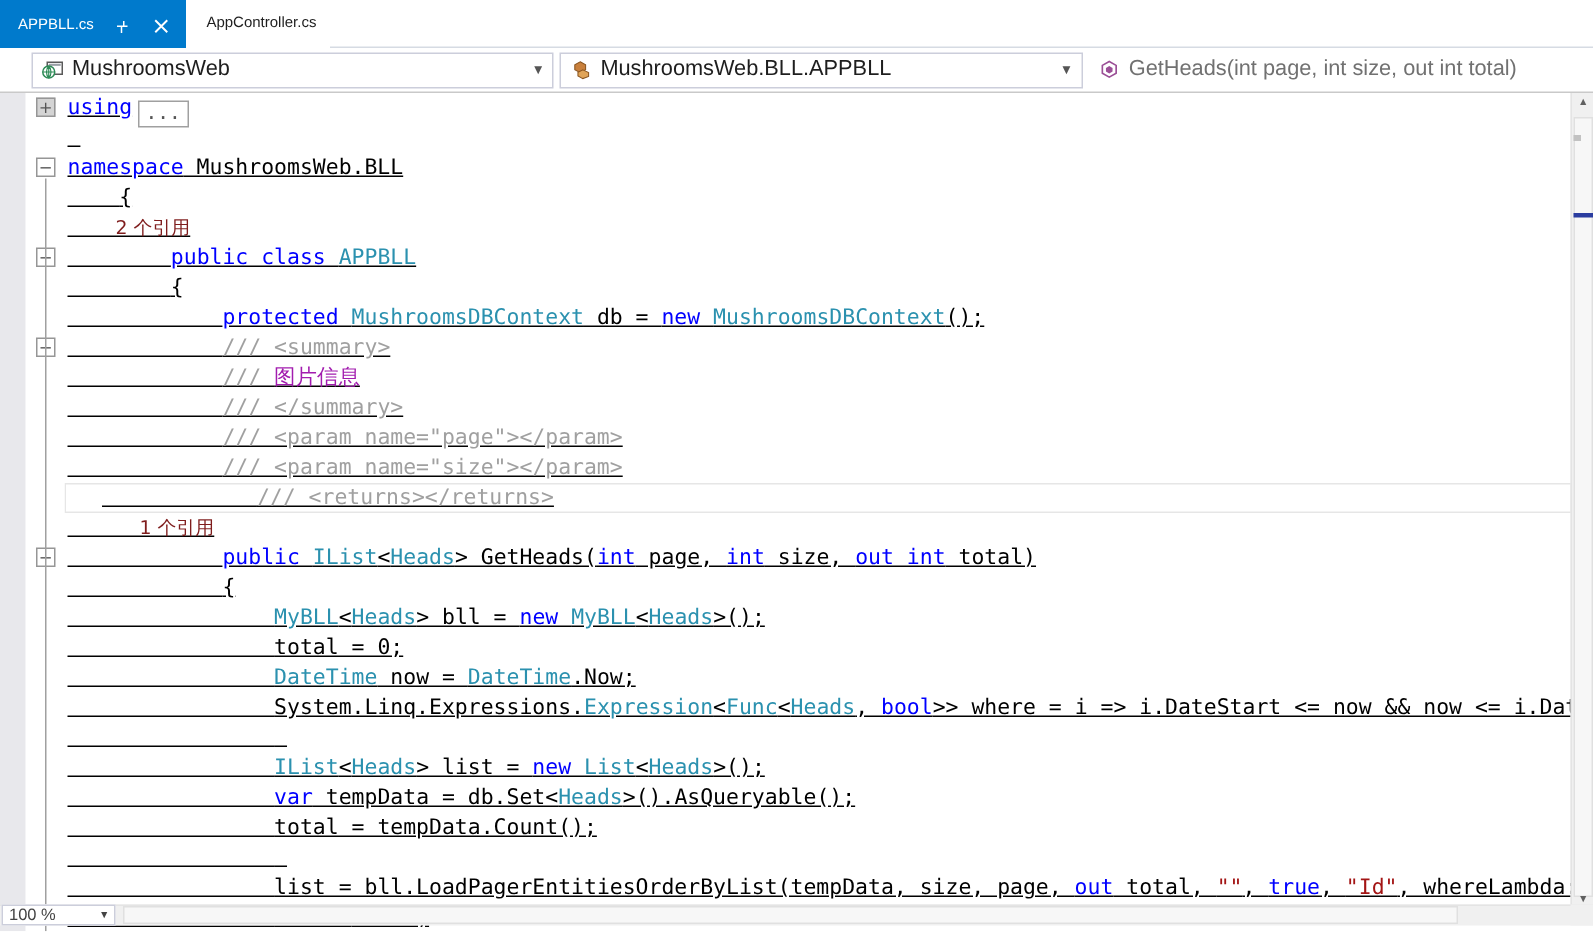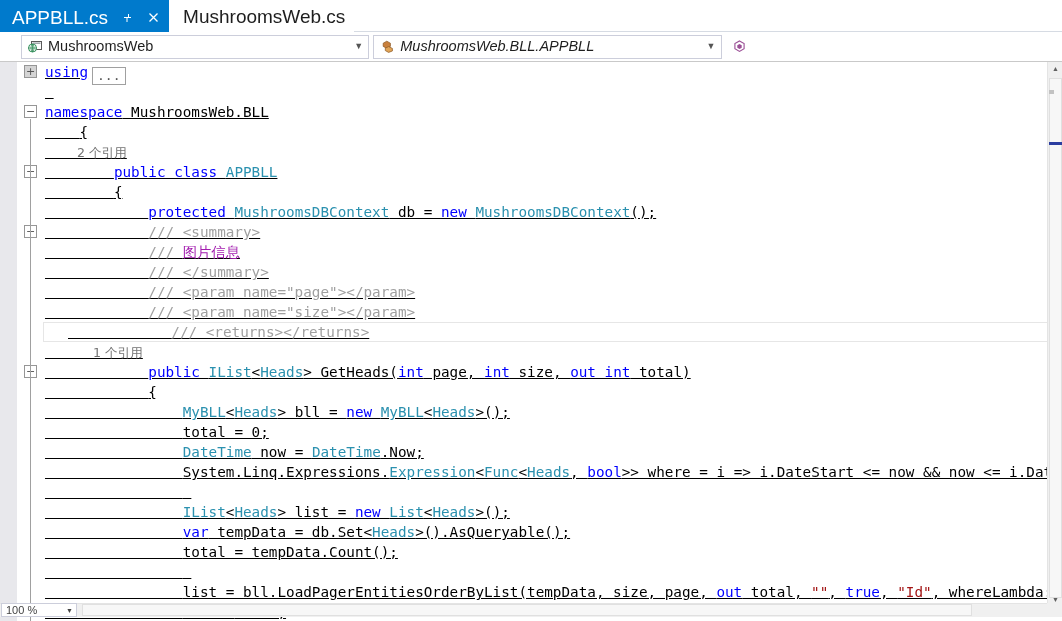--- a/index.html
+++ b/index.html
@@ -25,21 +25,21 @@
     width: 1062px; height: 32px;
     background: #ffffff;
     border-bottom: 1px solid #d6dbe3;
     display: flex;
     align-items: stretch;
   }
   .tab {
     display: flex;
     align-items: center;
     padding: 0 9px 0 12px;
-    font-size: 19px;
+    font-size: 10px;
     height: 32px;
     white-space: nowrap;
     user-select: none;
   }
   .tab.active {
     background: #007acc;
     color: #ffffff;
     border-top: 2px solid #007acc;
   }
   .tab.inactive {
@@ -73,21 +73,21 @@
     margin: 0 2px;
     border: 1px solid #cccedb;
     background: #ffffff;
     display: flex;
     align-items: center;
     position: relative;
     font-size: 14.5px;
     color: #1e1e1e;
   }
   .navcombo.c1 { width: 355px; margin-left: 21px; }
-  .navcombo.c2 { width: 355px; font-style: italic; }
+  .navcombo.c2 { width: 355px; }
   .navcombo.c3 { width: 341px; border-color: transparent; color: #717171; }
   .nav-icon {
     width: 16px; height: 16px;
     margin: 0 5px 0 5px;
     flex: none;
     display: inline-flex;
     align-items: center;
     justify-content: center;
   }
   .nav-text {
@@ -162,21 +162,21 @@
     pointer-events: none;
   }
 
   
   .kw      { color: #0000ff; }
   .typ     { color: #2b91af; }
   .cmt     { color: #a0a0a0; }
   .cmtzh   { color: #a21caf; }
   .str     { color: #a31515; }
   .plain   { color: #000000; }
-  .codelens{ color: #737373; font-size: 12.6px; font-family: "DejaVu Sans", sans-serif; }
+  .codelens{ color: #7f1d1d; font-size: 12.6px; font-family: "DejaVu Sans", sans-serif; }
 
   
   .outbox {
     position: absolute;
     left: 24px;
     width: 13px; height: 13px;
     border: 1px solid #969696;
     background: #ffffff;
     font-family: "DejaVu Sans", sans-serif;
     font-size: 11px;
@@ -296,21 +296,21 @@
           <path d="M3 6 h4 v-3 h1 v3 h2 v1 h-3.5 v4 h-1 v-4 H3 z" fill="#ffffff"></path>
         </svg>
       </span>
       <span class="tab-ico">
         <svg width="13" height="13" viewBox="0 0 13 13">
           <path d="M2.5 2.5 L10.5 10.5 M10.5 2.5 L2.5 10.5" stroke="#ffffff" stroke-width="1.3" fill="none"></path>
         </svg>
       </span>
     </div>
     <div class="tab inactive">
-      <span class="tab-label">MushroomsWeb.cs</span>
+      <span class="tab-label">AppController.cs</span>
     </div>
   </div>
 
   <div class="navbar">
 
     <div class="navcombo c1">
       <span class="nav-icon">
         <svg width="15" height="15" viewBox="0 0 15 15">
           <rect x="3.5" y="2.5" width="10" height="8" fill="#ffffff" stroke="#5a5a5a" stroke-width="1"></rect>
           <rect x="4.5" y="3.5" width="8" height="1.4" fill="#9aa0a6"></rect>
@@ -333,20 +333,21 @@
       <span class="nav-arrow">▼</span>
     </div>
 
     <div class="navcombo c3">
       <span class="nav-icon">
         <svg width="15" height="15" viewBox="0 0 15 15">
           <path d="M7.5 2 l4.6 2.6 v5.2 L7.5 12.4 L2.9 9.8 V4.6 z" fill="#ffffff" stroke="#9b4f96" stroke-width="1.1"></path>
           <path d="M7.5 5 l2.2 1.3 v2.4 L7.5 10 L5.3 8.7 V6.3 z" fill="#9b4f96"></path>
         </svg>
       </span>
+      <span class="nav-text">GetHeads(int page, int size, out int total)</span>
       <span class="nav-arrow"></span>
     </div>
   </div>
 
   <div class="editor">
     <div class="margin-left"></div>
     <div class="margin-outline"></div>
     <div class="codearea" id="codearea"><div class="line"><span class="kw">using</span><span class="dots">...</span></div><div class="line">&nbsp;</div><div class="line"><span class="kw">namespace</span><span class="plain"> MushroomsWeb.BLL</span></div><div class="line"><span class="plain">    </span><span class="plain">{</span></div><div class="line"><span class="codelens">        2 个引用</span></div><div class="line"><span class="plain">        </span><span class="kw">public class </span><span class="typ">APPBLL</span></div><div class="line"><span class="plain">        </span><span class="plain">{</span></div><div class="line"><span class="plain">            </span><span class="kw">protected </span><span class="typ">MushroomsDBContext</span><span class="plain"> db = </span><span class="kw">new </span><span class="typ">MushroomsDBContext</span><span class="plain">();</span></div><div class="line"><span class="plain">            </span><span class="cmt">/// &lt;summary&gt;</span></div><div class="line"><span class="plain">            </span><span class="cmt">/// </span><span class="cmtzh">图片信息</span></div><div class="line"><span class="plain">            </span><span class="cmt">/// &lt;/summary&gt;</span></div><div class="line"><span class="plain">            </span><span class="cmt">/// &lt;param name="page"&gt;&lt;/param&gt;</span></div><div class="line"><span class="plain">            </span><span class="cmt">/// &lt;param name="size"&gt;&lt;/param&gt;</span></div><div class="line current"><span class="plain">            </span><span class="cmt">/// &lt;returns&gt;&lt;/returns&gt;</span></div><div class="cur-hl" style="top: 260px; left: 0px; width: 1005px;"></div><div class="line"><span class="codelens">            1 个引用</span></div><div class="line"><span class="plain">            </span><span class="kw">public </span><span class="typ">IList</span><span class="plain">&lt;</span><span class="typ">Heads</span><span class="plain">&gt; GetHeads(</span><span class="kw">int</span><span class="plain"> page, </span><span class="kw">int</span><span class="plain"> size, </span><span class="kw">out int</span><span class="plain"> total)</span></div><div class="line"><span class="plain">            </span><span class="plain">{</span></div><div class="line"><span class="plain">                </span><span class="typ">MyBLL</span><span class="plain">&lt;</span><span class="typ">Heads</span><span class="plain">&gt; bll = </span><span class="kw">new </span><span class="typ">MyBLL</span><span class="plain">&lt;</span><span class="typ">Heads</span><span class="plain">&gt;();</span></div><div class="line"><span class="plain">                </span><span class="plain">total = 0;</span></div><div class="line"><span class="plain">                </span><span class="typ">DateTime</span><span class="plain"> now = </span><span class="typ">DateTime</span><span class="plain">.Now;</span></div><div class="line"><span class="plain">                </span><span class="plain">System.Linq.Expressions.</span><span class="typ">Expression</span><span class="plain">&lt;</span><span class="typ">Func</span><span class="plain">&lt;</span><span class="typ">Heads</span><span class="plain">, </span><span class="kw">bool</span><span class="plain">&gt;&gt; where = i =&gt; i.DateStart &lt;= now &amp;&amp; now &lt;= i.DateEnd;</span></div><div class="line"><span class="plain">                </span>&nbsp;</div><div class="line"><span class="plain">                </span><span class="typ">IList</span><span class="plain">&lt;</span><span class="typ">Heads</span><span class="plain">&gt; list = </span><span class="kw">new </span><span class="typ">List</span><span class="plain">&lt;</span><span class="typ">Heads</span><span class="plain">&gt;();</span></div><div class="line"><span class="plain">                </span><span class="kw">var</span><span class="plain"> tempData = db.Set&lt;</span><span class="typ">Heads</span><span class="plain">&gt;().AsQueryable();</span></div><div class="line"><span class="plain">                </span><span class="plain">total = tempData.Count();</span></div><div class="line"><span class="plain">                </span>&nbsp;</div><div class="line"><span class="plain">                </span><span class="plain">list = bll.LoadPagerEntitiesOrderByList(tempData, size, page, </span><span class="kw">out</span><span class="plain"> total, </span><span class="str">""</span><span class="plain">, </span><span class="kw">true</span><span class="plain">, </span><span class="str">"Id"</span><span class="plain">, whereLambda: where).ToLis</span></div><div class="line"><span class="plain">                </span><span class="kw">return</span><span class="plain"> list;</span></div></div>
     <div id="outlining-layer">
         <div class="outbox plusbox" style="top: 3px;">+</div>

